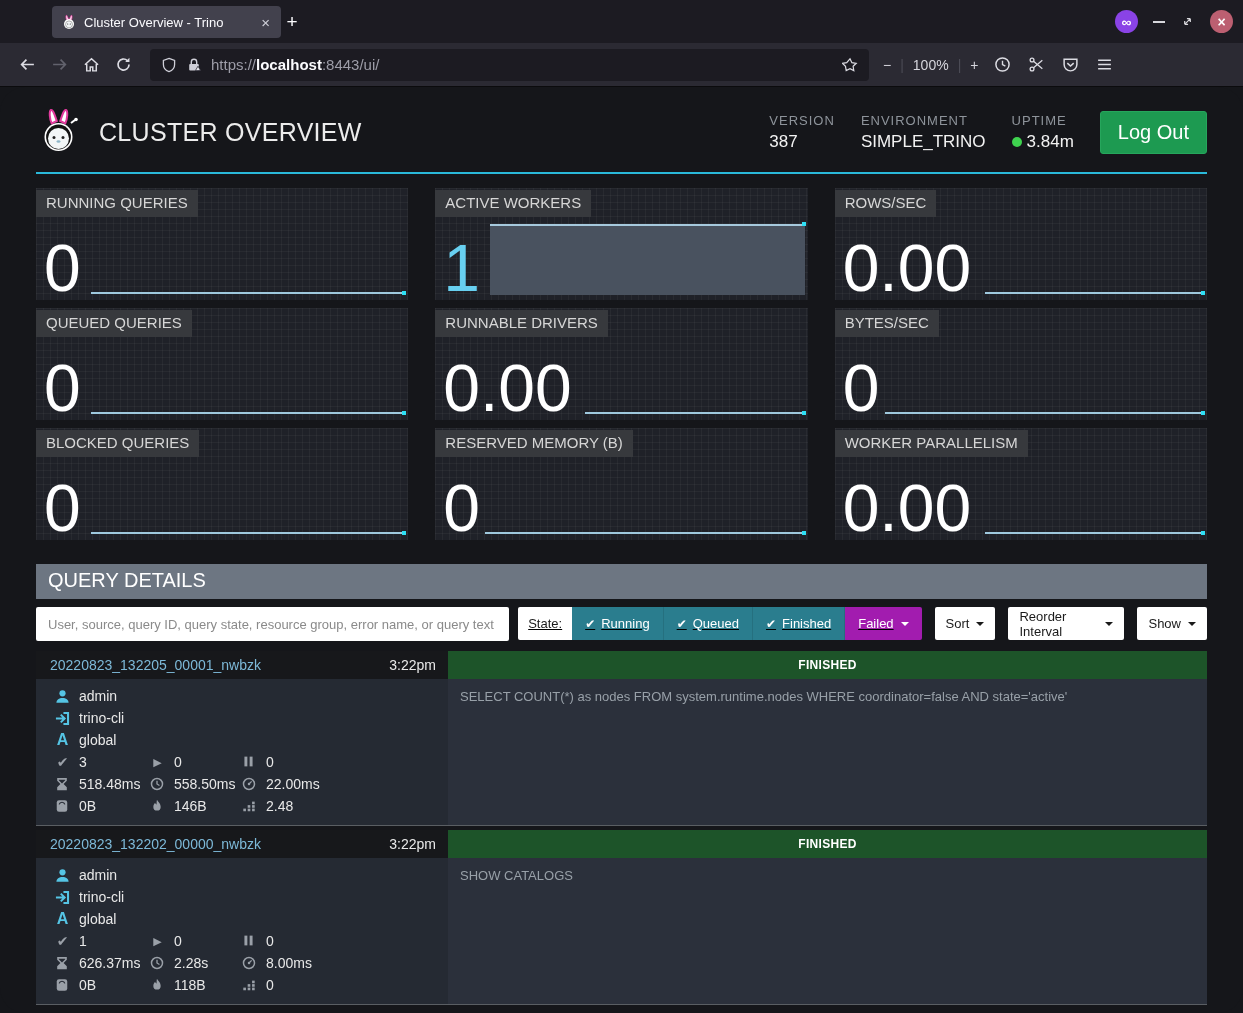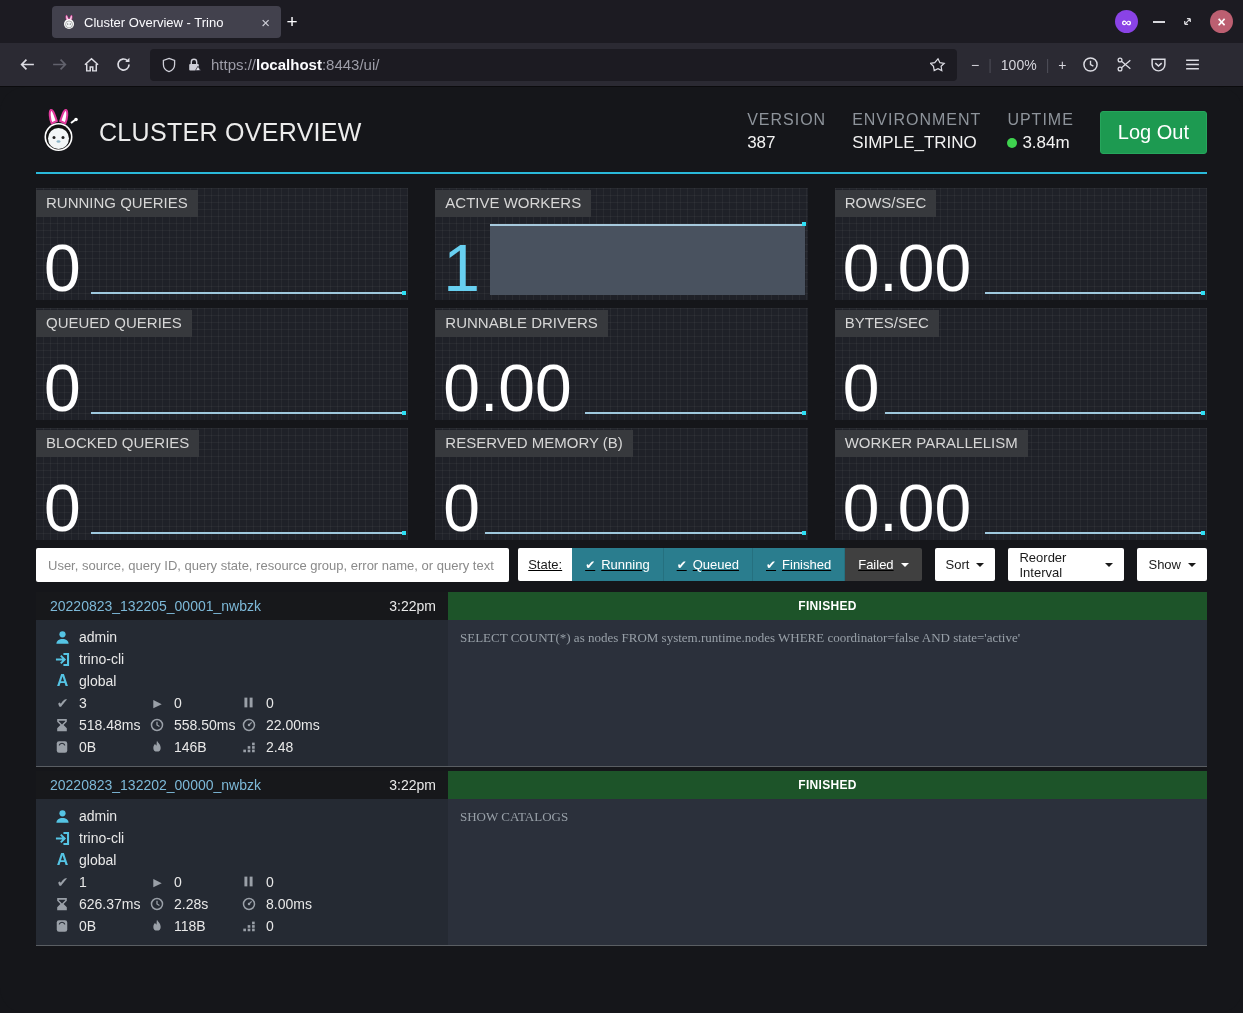--- a/index.html
+++ b/index.html
@@ -20,36 +20,36 @@
                display:flex; align-items:center; justify-content:center; font-size:14px; font-weight:bold; }
   .win-min { width:12px; height:2px; background:#d7d7dc; }
   .win-close { width:23px; height:23px; border-radius:50%; background:#bc5f71; color:#fff;
                display:flex; align-items:center; justify-content:center; font-size:14px; font-weight:bold; }
 
   .toolbar { height:44px; background:#2b2a33; border-bottom:1px solid #0b0b0d;
              display:flex; align-items:center; padding:0 12px; }
   .nav-btn { width:30px; height:30px; display:flex; align-items:center; justify-content:center;
              color:#dcdce3; margin-right:2px; }
   .nav-btn.dim { color:#62626d; }
-  .urlbar { width:807px; height:32px; background:#1c1b22; border-radius:4px; margin-left:10px;
+  .urlbar { width:719px; height:32px; background:#1c1b22; border-radius:4px; margin-left:10px;
             display:flex; align-items:center; gap:9px; padding:0 11px; font-size:15px; color:#9d9da8; }
   .url-host { color:#fbfbfe; font-weight:bold; }
   .url-star { margin-left:auto; color:#dcdce3; }
   .zoom-group { display:flex; align-items:center; gap:9px; margin-left:14px; color:#d5d5dc; font-size:14px; }
   .zoom-sep { color:#4b4b55; }
   .tb-icons { display:flex; align-items:center; gap:17px; margin-left:16px; color:#dcdce3; }
 
   
   .page { height:926px; background:#15161a; padding:0 36px; overflow:hidden;border-radius:25px; }
 
   .app-header { display:flex; align-items:center; padding:20px 0 15px; border-bottom:2px solid #2ab9da; }
   .page-title { font-size:25px; color:#ececec; margin-left:17px; letter-spacing:.3px; }
   .meta { margin-left:auto; display:flex; gap:26px; align-items:center; }
   .meta-block { display:flex; flex-direction:column; gap:4px; }
-  .meta-label { font-size:16px; color:#8e949b; letter-spacing:1px; }
+  .meta-label { font-size:13px; color:#8e949b; letter-spacing:1px; }
   .meta-value { font-size:17px; color:#f2f2f2; display:flex; align-items:center; gap:5px; }
   .dot { width:10px; height:10px; border-radius:50%; background:#3fd34f; }
   .logout-btn { margin-left:26px; background:#1d9a51; border:1px solid #26a65c; color:#fff;
                 font-size:20px; padding:9px 17px; border-radius:3px; font-family:inherit; }
 
   .stats-grid { margin-top:14px; display:grid; grid-template-columns:repeat(3,1fr);
                 column-gap:27px; row-gap:8px; }
   .stat-card { position:relative; height:112px; background-color:#1f2128;
      background-image:linear-gradient(rgba(255,255,255,.04) 1px, transparent 1px),
                       linear-gradient(90deg, rgba(255,255,255,.04) 1px, transparent 1px);
@@ -69,21 +69,21 @@
   .filter-row { margin-top:8px; display:flex; align-items:stretch; height:33px; }
   .search-input { width:541px; border:none; border-radius:2px; padding:17px 12px; font-size:13px;
                   font-family:inherit; color:#333; background:#fff; }
   .search-input::placeholder { color:#8a8a8a; }
   .state-group { display:flex; margin-left:9px;text-decoration:underline; }
   .state-chip { background:#fff; color:#1a1a1a; font-size:13px; padding:0 10px; display:flex;
                 align-items:center; border-radius:2px 0 0 2px; }
   .state-btn { background:#2a7d8e; color:#fff; font-size:13px; display:flex; align-items:center;
                gap:6px; padding:0 13px; border-right:1px solid #25707f; }
   .state-btn .chk { font-size:12px; }
-  .state-btn.failed { background:#404040; border-right:none; border-radius:0 2px 2px 0; gap:7px; }
+  .state-btn.failed { background:#a21caf; border-right:none; border-radius:0 2px 2px 0; gap:7px; }
   .caret { width:0; height:0; border-left:4px solid transparent; border-right:4px solid transparent;
            border-top:4px solid currentColor; display:inline-block; }
   .w-btn { margin-left:13px; background:#fff; color:#1a1a1a; font-size:13px; border-radius:2px;
            display:flex; align-items:center; gap:7px; padding:0 11px; }
 
   .query-row { margin-top:11px; border-bottom:1px solid #5a5e63; }
   .query-row + .query-row { margin-top:4px; }
   .q-head { display:flex; height:28px; }
   .q-head-left { width:412px; background:#17181b; display:flex; align-items:center; padding:0 12px 0 14px; }
   .q-id { color:#7db9d8; font-size:14px; text-decoration:none; }
@@ -94,21 +94,21 @@
   .q-left { width:412px; background:#252a33; padding:6px 10px 8px 19px; color:#e8e8e8; font-size:14px; }
   .info-line { display:flex; align-items:center; gap:9px; height:22px; }
   .stat-line { display:grid; grid-template-columns:95px 92px 1fr; height:22px; align-items:center; }
   .stat-cell { display:flex; align-items:center; gap:9px; }
   .ic { width:15px; height:15px; flex:none; }
   .ic-cyan { color:#55c4e4; }
   .ic-gray { color:#9aa0a8; }
   .glyph-chk { color:#9aa0a8; font-size:14px; width:15px; text-align:center; }
   .glyph-play { color:#9aa0a8; font-size:11px; width:15px; text-align:center; }
   .glyph-font { color:#55c4e4; font-weight:bold; font-size:16px; width:15px; text-align:center; font-style:normal; }
-  .q-right { flex:1; background:#2b303b; padding:10px 12px; font-family:Liberation Serif, serif;
+  .q-right { flex:1; background:#2b303b; padding:10px 12px; font-family:Liberation Sans, sans-serif;
              font-size:13px; color:#98a0a8; line-height:16px; }
 
   svg { display:block; }
 </style>
 </head>
 <body>
 
 <div class="titlebar">
   <div class="tab">
     <span>
@@ -295,20 +295,21 @@
       <span class="stat-value">0</span>
       <div class="spark-line" style="--ls:50px"></div>
     </div>
     <div class="stat-card">
       <span class="chip">WORKER PARALLELISM</span>
       <span class="stat-value">0.00</span>
       <div class="spark-line" style="--ls:150px"></div>
     </div>
   </div>
 
+  <div class="qd-header">QUERY DETAILS</div>
 
   <div class="filter-row">
     <input class="search-input" type="text" placeholder="User, source, query ID, query state, resource group, error name, or query text" style="">
     <div class="state-group">
       <span class="state-chip">State:</span>
       <div class="state-btn">
         <span class="chk">✔</span>
         <span>Running</span>
       </div>
       <div class="state-btn">

